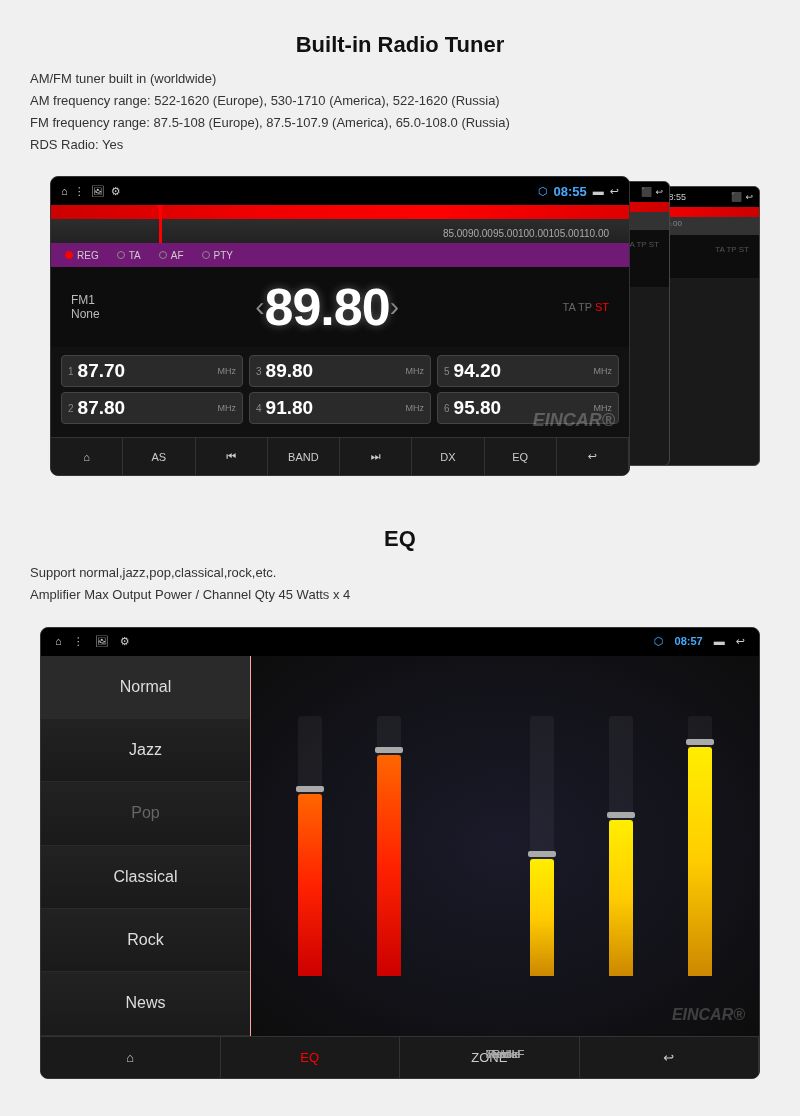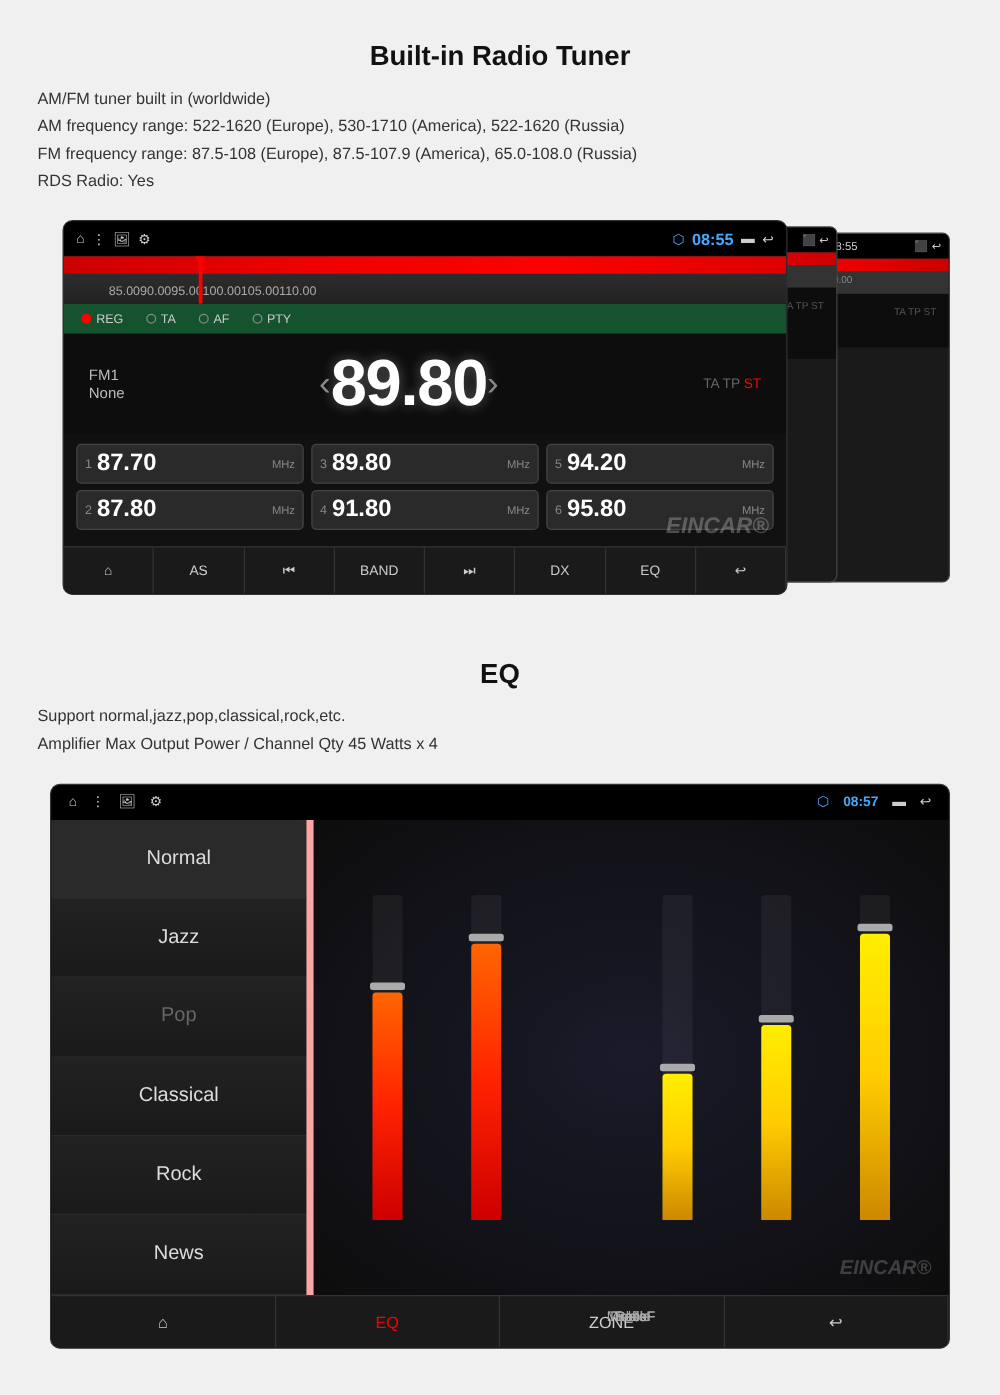--- a/index.html
+++ b/index.html
@@ -138,28 +138,28 @@
       border-right: 4px solid transparent;
       border-top: 6px solid #f00;
     }
 
     .freq-labels {
       position: absolute;
       bottom: 4px;
       left: 16px;
       right: 0;
       display: flex;
-      justify-content: flex-start;
+      justify-content: flex-end;
       color: #aaa;
       font-size: 10px;
       padding: 0 20px;
     }
 
     .radio-options {
-      background: #14532d;
+      background: #701a75;
       height: 24px;
       display: flex;
       align-items: center;
       gap: 18px;
       padding: 0 14px;
     }
 
     .radio-opt {
       display: flex;
       align-items: center;
@@ -377,21 +377,21 @@
       display: flex;
       height: 380px;
     }
 
     
     .eq-menu {
       width: 210px;
       background: #1a1a1a;
       display: flex;
       flex-direction: column;
-      border-right: 6px solid #fca5a5;
+      border-right: 1px solid #fca5a5;
     }
 
     .eq-menu-item {
       flex: 1;
       display: flex;
       align-items: center;
       justify-content: center;
       color: #ddd;
       font-size: 16px;
       border-bottom: 1px solid #2a2a2a;

